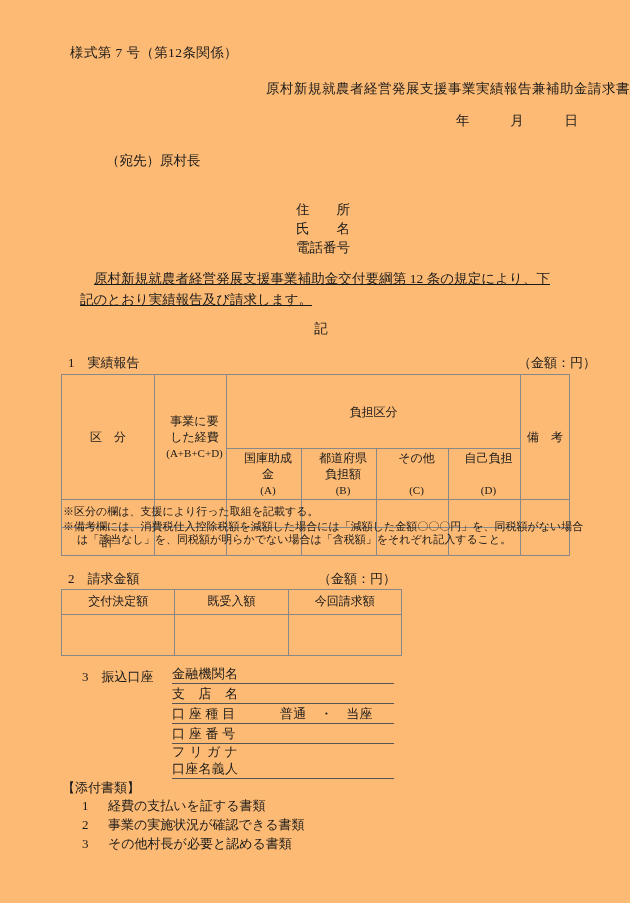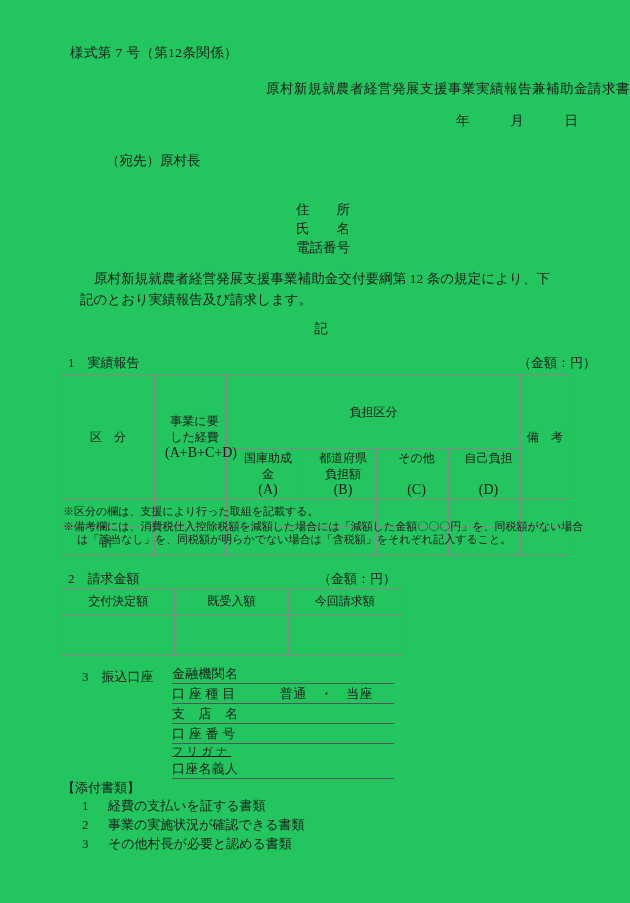--- a/index.html
+++ b/index.html
@@ -9,21 +9,21 @@
     background: #ffffff;
   }
   body {
     font-family: "Liberation Serif", "DejaVu Serif", serif;
     color: #1a1a1a;
   }
   .page {
     position: relative;
     width: 630px;
     height: 903px;
-    background: #22c55e;
+    background: #fdba74;
     overflow: hidden;
     box-sizing: border-box;
   }
 
   
   .form-no {
     position: absolute;
     left: 70px;
     top: 44px;
     font-size: 13.5px;
@@ -71,20 +71,21 @@
 
   .body-para {
     position: absolute;
     left: 80px;
     top: 268px;
     width: 470px;
     font-size: 13.5px;
     line-height: 21px;
     text-indent: 14px;
     text-align: justify;
+    text-decoration: underline;
   }
 
   .ki-mark {
     position: absolute;
     left: 0;
     right: 0;
     top: 320px;
     text-align: center;
     font-size: 13.5px;
     padding-left: 12px;
@@ -128,21 +129,21 @@
   #table-jisseki .c-keihi   { width: 72px; }
   #table-jisseki .c-a       { width: 75px; }
   #table-jisseki .c-b       { width: 75px; }
   #table-jisseki .c-c       { width: 72px; }
   #table-jisseki .c-d       { width: 72px; }
   #table-jisseki .c-biko    { width: 49px; }
   .row-head-tall { height: 74px; }
   .row-empty     { height: 28px; }
   .row-total     { height: 28px; }
   .stacked { display: block; margin-left: 8px; }
-  .small-paren { font-size: 14px; }
+  .small-paren { font-size: 11px; }
 
   .notes {
     position: absolute;
     left: 63px;
     top: 504px;
     width: 500px;
     font-size: 11px;
     line-height: 14.5px;
   }
   .notes .note-line { white-space: nowrap; }
@@ -201,25 +202,24 @@
   .bank-row .lbl-tight { letter-spacing: 0.02em; }
   .bank-row .opts {
     position: absolute;
     left: 108px;
     top: 0;
     letter-spacing: 0.02em;
   }
   .furigana-row {
     height: 15px;
     line-height: 15px;
-    font-size: 11px;
+    font-size: 13px;
     letter-spacing: 0.32em;
     white-space: nowrap;
     border-bottom: none;
-    text-decoration: underline;
   }
 
   
   .attach-title {
     position: absolute;
     left: 62px;
     top: 779px;
     font-size: 13px;
     white-space: nowrap;
   }
@@ -367,25 +367,25 @@
   <div class="sec3-label">
     <span>3</span>
     &nbsp;&nbsp;&nbsp;<span>振込口座</span>
   </div>
 
   <div class="bank-block">
     <div class="bank-row">
       <span class="lbl-tight">金融機関名</span>
     </div>
     <div class="bank-row">
+      <span class="lbl-tight">支　店　名</span>
+    </div>
+    <div class="bank-row">
       <span class="lbl-tight">口 座 種 目</span>
       <span class="opts">普通　・　当座</span>
-    </div>
-    <div class="bank-row">
-      <span class="lbl-tight">支　店　名</span>
     </div>
     <div class="bank-row">
       <span class="lbl-tight">口 座 番 号</span>
     </div>
     <div class="furigana-row">フリガナ</div>
     <div class="bank-row">
       <span class="lbl-tight">口座名義人</span>
     </div>
   </div>
 

